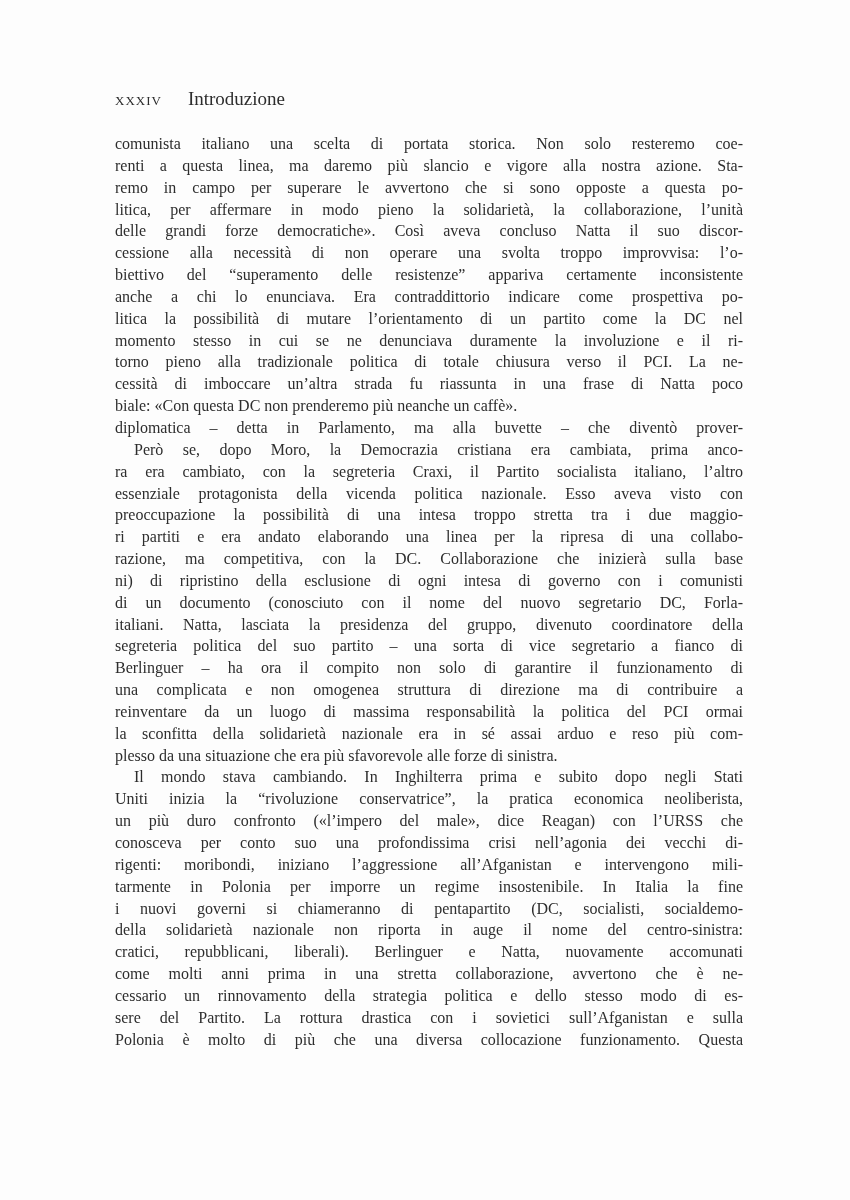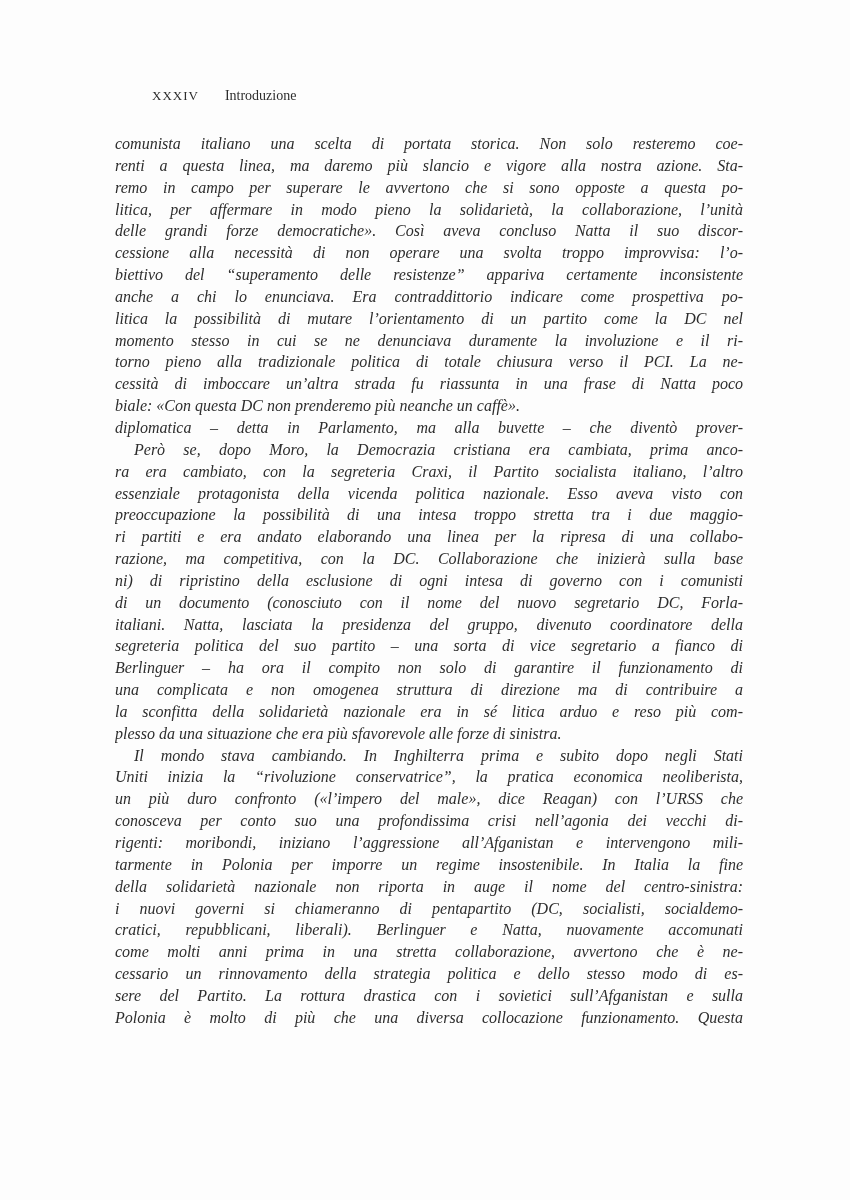--- a/index.html
+++ b/index.html
@@ -15,42 +15,40 @@
     overflow: hidden;
     font-family: "Liberation Serif", "DejaVu Serif", serif;
     color: #2d2d2d;
   }
   .running-head {
     position: absolute;
     left: 115px;
     top: 88px;
     display: flex;
     align-items: baseline;
-    margin-left: 37px;
   }
   .page-number {
     font-size: 13px;
     letter-spacing: 1px;
     font-variant: small-caps;
   }
   .head-title {
-    font-size: 14px;
+    font-size: 19px;
     margin-left: 26px;
   }
   .text-block {
     position: absolute;
     left: 115px;
     top: 133px;
     width: 628px;
     font-size: 16px;
   }
   .paragraph {
     margin: 0;
     padding: 0;
-    font-style: italic;
   }
   .line {
     height: 21.85px;
     line-height: 21.85px;
     overflow: hidden;
     text-align: justify;
     white-space: normal;
   }
   
   .line.just::after {
@@ -95,32 +93,33 @@
         <div class="line just">essenziale protagonista della vicenda politica nazionale. Esso aveva visto con</div>
         <div class="line just">preoccupazione la possibilità di una intesa troppo stretta tra i due maggio-</div>
         <div class="line just">ri partiti e era andato elaborando una linea per la ripresa di una collabo-</div>
         <div class="line just">razione, ma competitiva, con la DC. Collaborazione che inizierà sulla base</div>
         <div class="line just">ni) di ripristino della esclusione di ogni intesa di governo con i comunisti</div>
         <div class="line just">di un documento (conosciuto con il nome del nuovo segretario DC, Forla-</div>
         <div class="line just">italiani. Natta, lasciata la presidenza del gruppo, divenuto coordinatore della</div>
         <div class="line just">segreteria politica del suo partito – una sorta di vice segretario a fianco di</div>
         <div class="line just">Berlinguer – ha ora il compito non solo di garantire il funzionamento di</div>
         <div class="line just">una complicata e non omogenea struttura di direzione ma di contribuire a</div>
-        <div class="line just">la sconfitta della solidarietà nazionale era in sé litica arduo e reso più com-</div>
+        <div class="line just">reinventare da un luogo di massima responsabilità la politica del PCI ormai</div>
+        <div class="line just">la sconfitta della solidarietà nazionale era in sé assai arduo e reso più com-</div>
         <div class="line">plesso da una situazione che era più sfavorevole alle forze di sinistra.</div>
       </div>
       <div class="paragraph">
         <div class="line just indent">Il mondo stava cambiando. In Inghilterra prima e subito dopo negli Stati</div>
         <div class="line just">Uniti inizia la “rivoluzione conservatrice”, la pratica economica neoliberista,</div>
         <div class="line just">un più duro confronto («l’impero del male», dice Reagan) con l’URSS che</div>
         <div class="line just">conosceva per conto suo una profondissima crisi nell’agonia dei vecchi di-</div>
         <div class="line just">rigenti: moribondi, iniziano l’aggressione all’Afganistan e intervengono mili-</div>
         <div class="line just">tarmente in Polonia per imporre un regime insostenibile. In Italia la fine</div>
+        <div class="line just">i nuovi governi si chiameranno di pentapartito (DC, socialisti, socialdemo-</div>
         <div class="line just">della solidarietà nazionale non riporta in auge il nome del centro-sinistra:</div>
-        <div class="line just">i nuovi governi si chiameranno di pentapartito (DC, socialisti, socialdemo-</div>
         <div class="line just">cratici, repubblicani, liberali). Berlinguer e Natta, nuovamente accomunati</div>
         <div class="line just">come molti anni prima in una stretta collaborazione, avvertono che è ne-</div>
         <div class="line just">cessario un rinnovamento della strategia politica e dello stesso modo di es-</div>
         <div class="line just">sere del Partito. La rottura drastica con i sovietici sull’Afganistan e sulla</div>
         <div class="line just">Polonia è molto di più che una diversa collocazione funzionamento. Questa</div>
       </div>
     </div>
 </div>
 
 </body></html>

